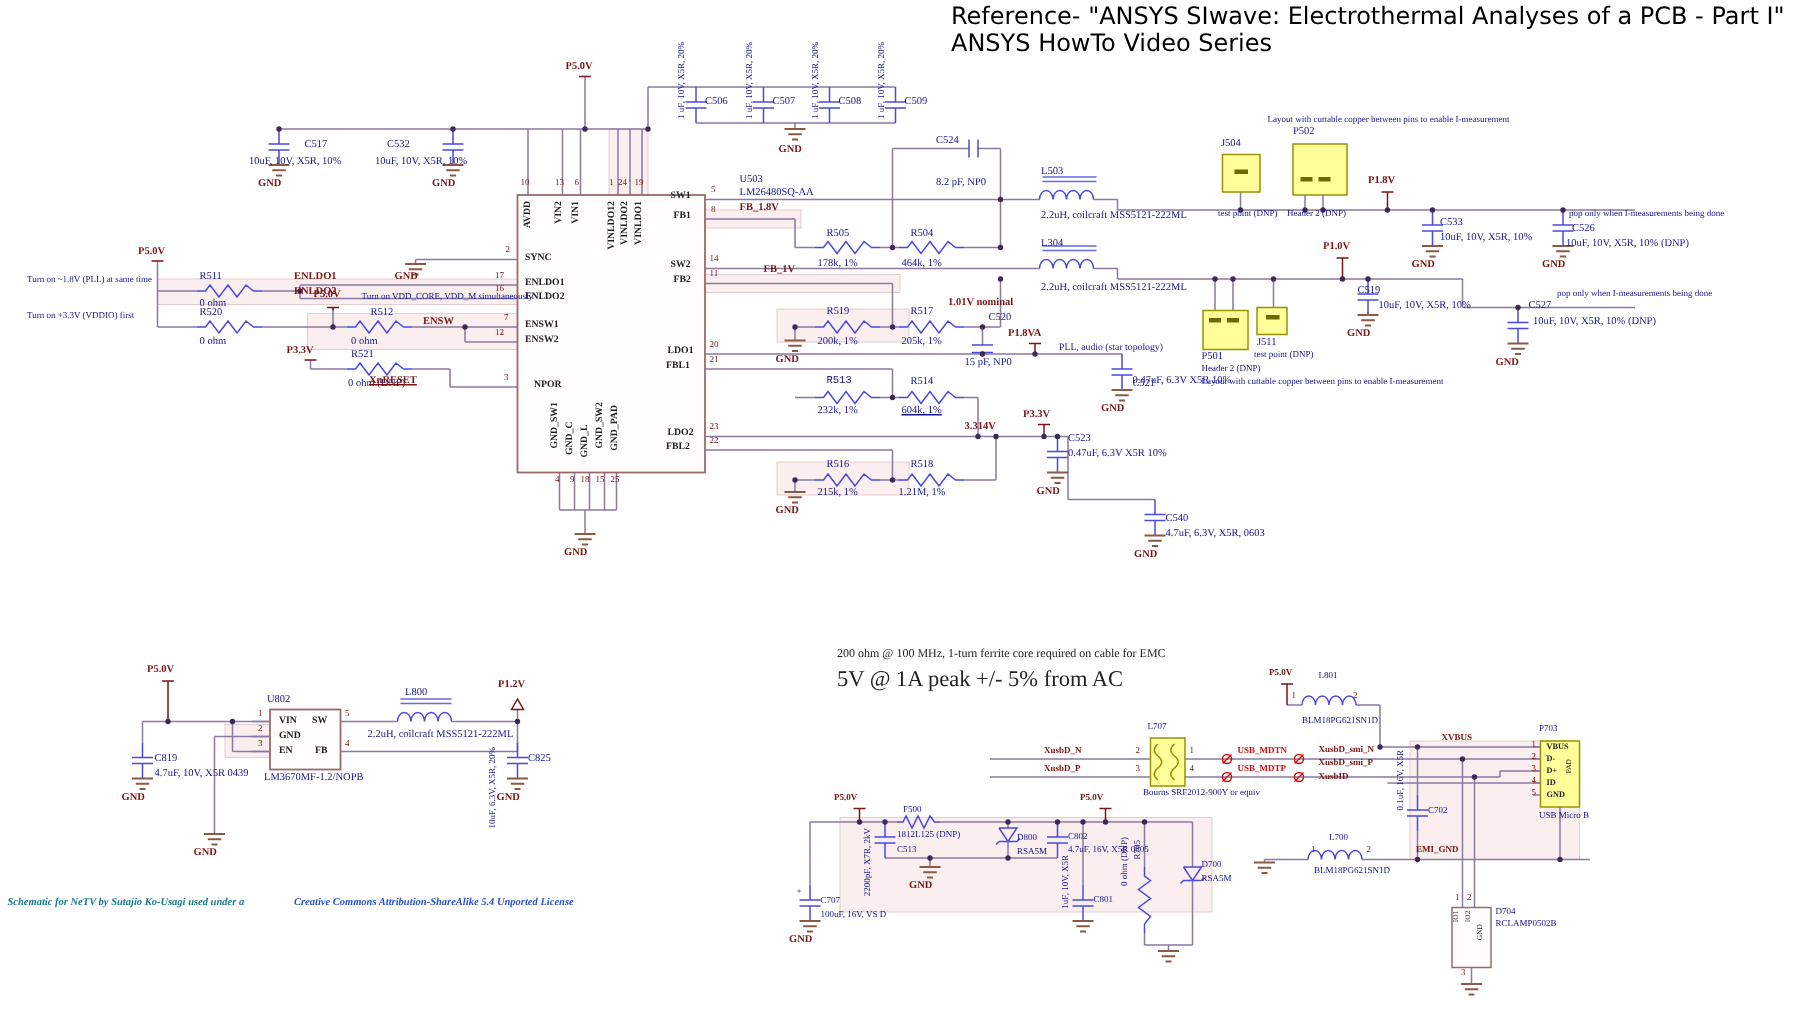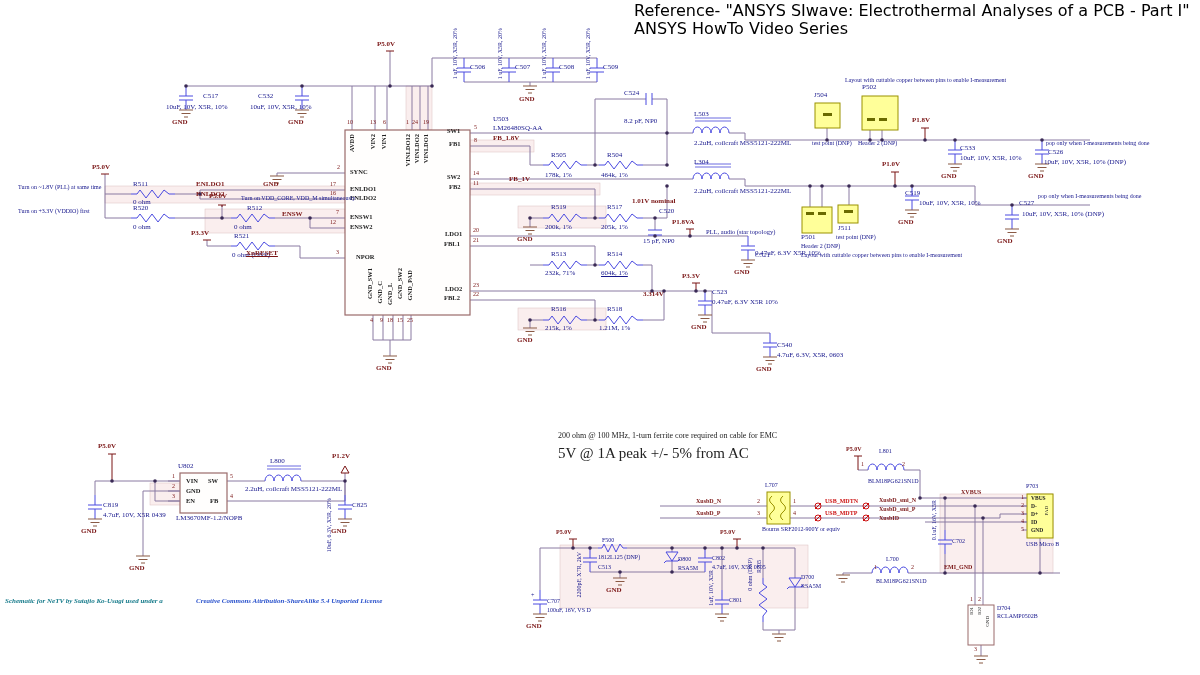--- a/index.html
+++ b/index.html
@@ -377,25 +377,25 @@
       <span class="lbl ref" style="left: 694px; top: 188px;">2.2uH, coilcraft MSS5121-222ML</span>
       <span class="lbl ref" style="left: 551px; top: 204px;">R519</span>
       <span class="lbl ref" style="left: 545px; top: 224px;">200k, 1%</span>
       <span class="lbl ref" style="left: 607px; top: 204px;">R517</span>
       <span class="lbl ref" style="left: 601px; top: 224px;">205k, 1%</span>
       <span class="lbl net" style="left: 632px; top: 198px;">1.01V nominal</span>
       <span class="lbl ref" style="left: 659px; top: 208px;">C520</span>
       <span class="lbl ref" style="left: 643px; top: 238px;">15 pF, NP0</span>
       <span class="lbl net" style="left: 672px; top: 219px;">P1.8VA</span>
       <span class="lbl note" style="left: 706px; top: 228px;">PLL, audio (star topology)</span>
-      <span class="lbl ref" style="left: 551px; top: 251px;">R513</span>
-      <span class="lbl ref" style="left: 545px; top: 270px;">232k, 71%</span>
+      <span class="lbl ref" style="left: 551px; top: 251px; font-family: Liberation Mono, monospace;">R513</span>
+      <span class="lbl ref" style="left: 545px; top: 270px;">232k, 1%</span>
       <span class="lbl ref" style="left: 607px; top: 251px;">R514</span>
       <span class="lbl ref" style="left: 601px; top: 270px; text-decoration: underline;">604k, 1%</span>
-      <span class="lbl net" style="left: 643px; top: 291px;">3.314V</span>
+      <span class="lbl net" style="left: 643px; top: 281px;">3.314V</span>
       <span class="lbl net" style="left: 682px; top: 273px;">P3.3V</span>
       <span class="lbl ref" style="left: 712px; top: 289px;">C523</span>
       <span class="lbl ref" style="left: 712px; top: 299px;">0.47uF, 6.3V X5R 10%</span>
       <span class="lbl ref" style="left: 551px; top: 306px;">R516</span>
       <span class="lbl ref" style="left: 545px; top: 325px;">215k, 1%</span>
       <span class="lbl ref" style="left: 607px; top: 306px;">R518</span>
       <span class="lbl ref" style="left: 599px; top: 325px;">1.21M, 1%</span>
       <span class="lbl ref" style="left: 755px; top: 252px; font-style: italic;">C521</span>
       <span class="lbl ref" style="left: 755px; top: 250px;">0.47uF, 6.3V X5R 10%</span>
       <span class="lbl ref" style="left: 777px; top: 342px;">C540</span>

